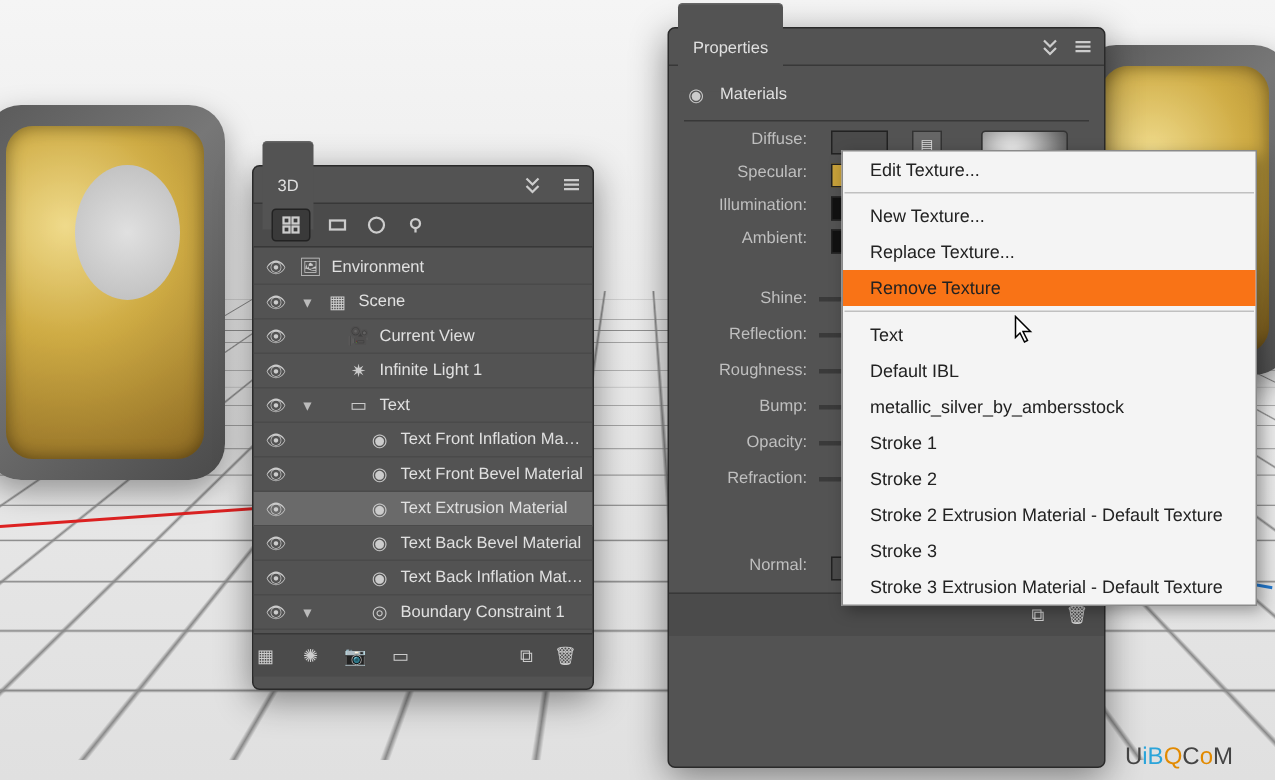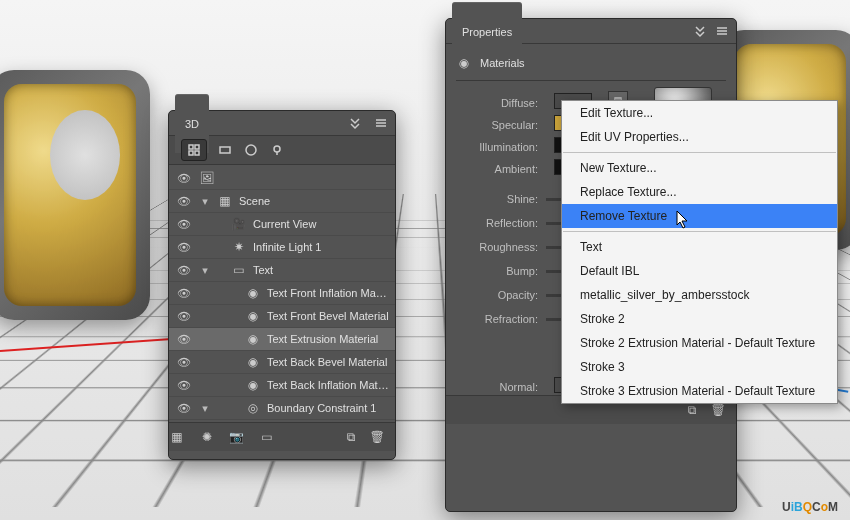--- a/index.html
+++ b/index.html
@@ -29,41 +29,41 @@
 .tw{width:12px;text-align:center;color:#bbb}
 .ind1{padding-left:14px}.ind2{padding-left:28px}
 .label{flex:1;white-space:nowrap;overflow:hidden;text-overflow:ellipsis}
 .panel-foot{display:flex;align-items:center;justify-content:center;gap:14px;height:28px;border-top:1px solid #383838;background:#4b4b4b}
 .panel-foot .right{margin-left:auto;display:flex;gap:10px;padding-right:10px}
 
 
 .prop-section{padding:6px 10px 2px}
 .prop-title{display:flex;align-items:center;gap:8px;height:26px;border-bottom:1px solid #383838;padding-bottom:4px}
 .matprev{width:56px;height:56px;position:absolute;right:24px;top:68px;border:1px solid #333;border-radius:3px;background:radial-gradient(circle at 35% 30%,#fff 0%,#ccc 25%,#777 60%,#222 100%)}
-.prow{display:flex;align-items:flex-end;gap:16px;height:22px}
+.prow{display:flex;align-items:flex-start;gap:16px;height:22px}
 .plabel{width:82px;text-align:right;color:#bfbfbf}
 .swatch{width:36px;height:14px;border:1px solid #222}
 .swatch.gold{background:#c9a23a}
 .swatch.grey{background:#4a4a4a}
 .swatch.blk{background:#111}
 .iconbtn{width:18px;height:16px;border:1px solid #333;background:#666;display:inline-flex;align-items:center;justify-content:center;font-size:9px}
 .slider-row{display:flex;align-items:center;gap:8px;height:24px}
 .slabel{width:82px;text-align:right;color:#bfbfbf}
 .track{flex:1;height:3px;background:#3a3a3a;position:relative;margin-right:20px}
 .thumb{position:absolute;top:-5px;width:10px;height:12px;background:#bdbdbd;border:1px solid #333;border-radius:2px}
 
 
 .menu{position:absolute;background:#f4f4f4;border:1px solid #8a8a8a;box-shadow:3px 3px 10px rgba(0,0,0,.35);color:#222;font-size:12px}
 .menu-item{padding:5px 22px 5px 18px;white-space:nowrap}
-.menu-item.hover{background:#3b82f6}
+.menu-item.hover{background:#f97316}
 .menu-sep{height:1px;background:#c0c0c0;margin:3px 1px}
 
 
 .dock-ctrl{position:absolute;right:10px;display:flex;gap:10px;align-items:center}
-.watermark{position:absolute;right:12px;bottom:6px;font-family:Arial;font-weight:bold;font-size:12px;color:#444}
+.watermark{position:absolute;right:28px;bottom:6px;font-family:Arial;font-weight:normal;font-size:16px;color:#444}
 .watermark .b{color:#2aa4da}.watermark .o{color:#e28a00}
 .cursor{position:absolute;width:14px;height:20px}
 .cursor svg{width:14px;height:20px}
 </style>
 </head>
 <body>
 
 <div class="viewport">
   <div class="grid-plane"></div>
   <div class="axis axis-r"></div>
@@ -121,20 +121,21 @@
         <svg viewBox="0 0 14 14">
           <circle cx="7" cy="6" r="3"></circle>
           <path d="M7 9v3"></path>
         </svg>
       </span>
   </div>
   <div class="tree">
     <div class="row">
         <span class="eye">👁</span>
         <span class="icon">🖼</span>
+        <span class="label">Environment</span>
       </div>
     <div class="row">
         <span class="eye">👁</span>
         <span class="tw">▾</span>
         <span class="icon">▦</span>
         <span class="label">Scene</span>
       </div>
     <div class="row">
         <span class="eye">👁</span>
         <span class="tw"></span>
@@ -291,29 +292,29 @@
   <div class="panel-foot">
     <div class="right">
       <span class="icon">⧉</span>
       <span class="icon">🗑</span>
     </div>
   </div>
 </div>
 
 <div class="menu" style="left:561px;top:100px;width:275px">
   <div class="menu-item">Edit Texture...</div>
-  <div class="menu-item">Edit UV Properties...</div>
   <div class="menu-sep"></div>
   <div class="menu-item">New Texture...</div>
   <div class="menu-item">Replace Texture...</div>
   <div class="menu-item hover">Remove Texture</div>
   <div class="menu-sep"></div>
   <div class="menu-item">Text</div>
   <div class="menu-item">Default IBL</div>
   <div class="menu-item">metallic_silver_by_ambersstock</div>
+  <div class="menu-item">Stroke 1</div>
   <div class="menu-item">Stroke 2</div>
   <div class="menu-item">Stroke 2 Extrusion Material - Default Texture</div>
   <div class="menu-item">Stroke 3</div>
   <div class="menu-item">Stroke 3 Extrusion Material - Default Texture</div>
 </div>
 
 <div class="cursor" style="left:676px;top:210px">
   <svg viewBox="0 0 14 20">
       <path d="M1 1l0 14 3-3 3 6 2-1-3-6 5 0z" fill="#fff" stroke="#000" stroke-width="1"></path>
     </svg>

